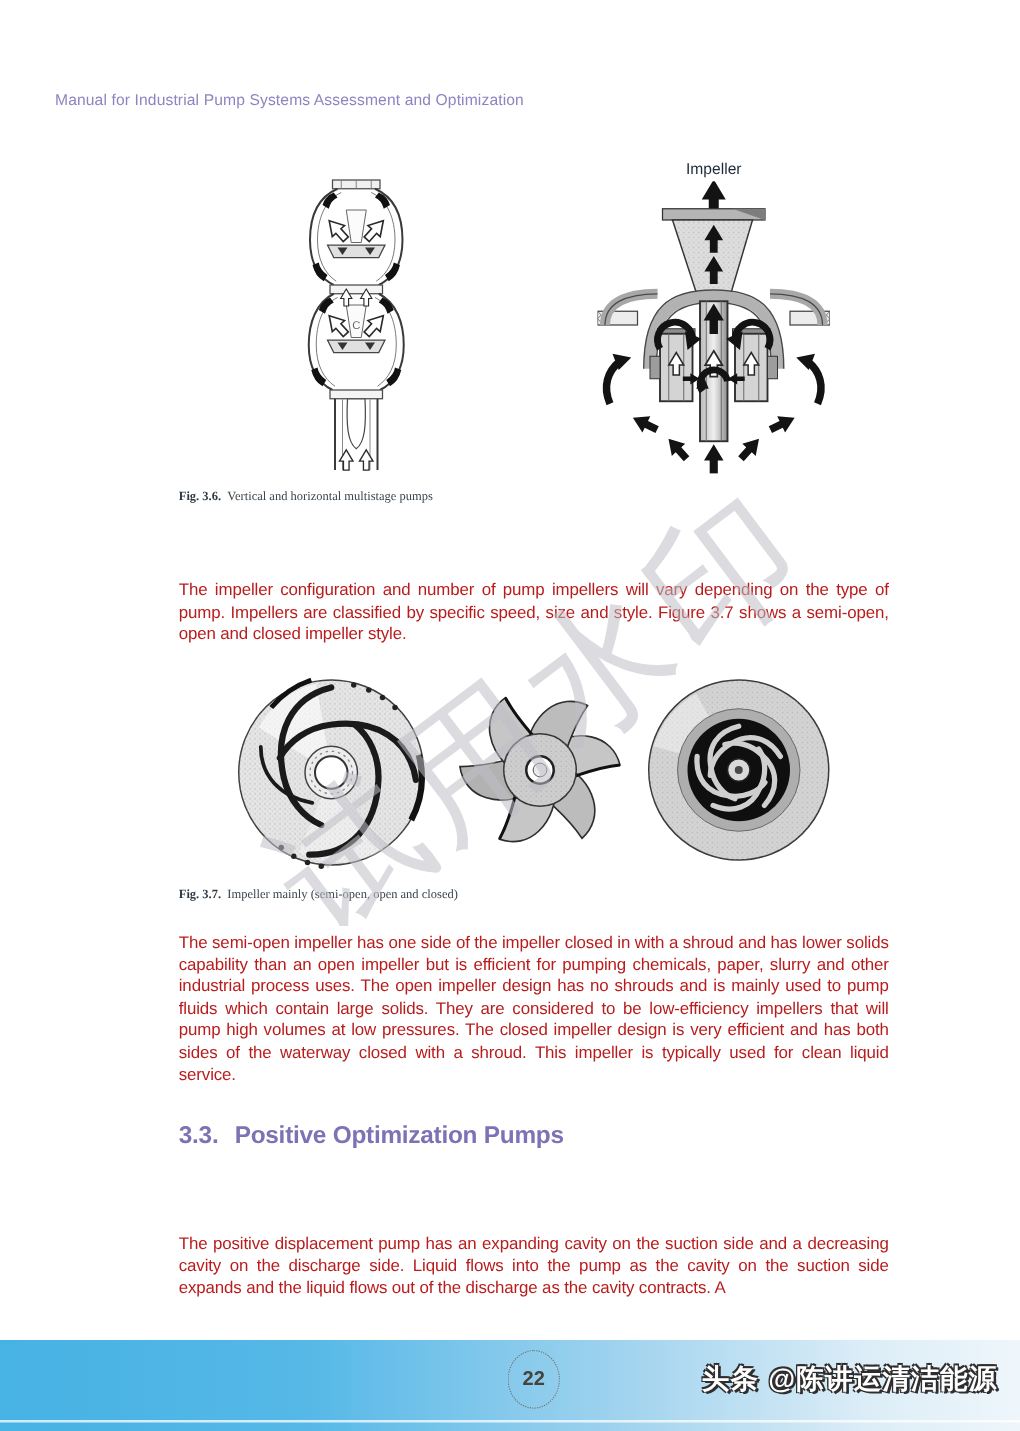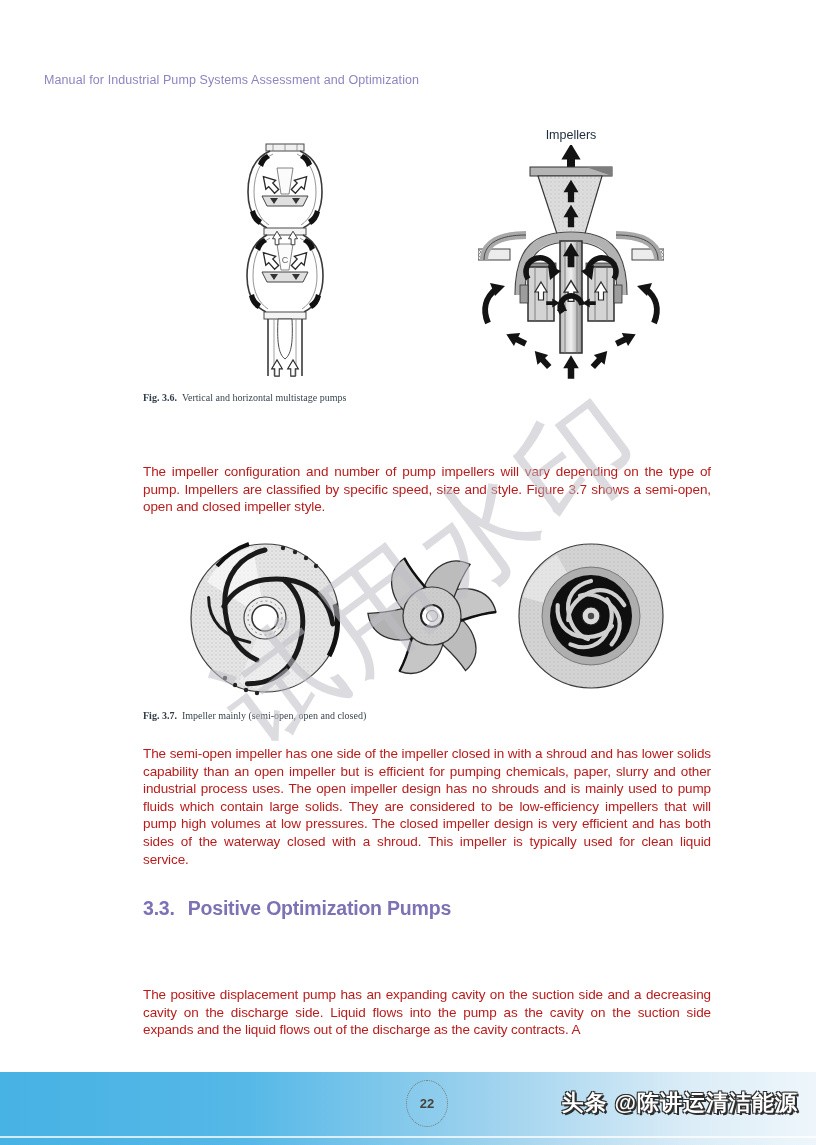--- a/index.html
+++ b/index.html
@@ -91,21 +91,21 @@
   .page-number-badge {
     position: absolute; left: 198px; top: 8px;
     width: 42px; height: 47px;
     border: 1.5px dotted #77736a;
     border-radius: 50%;
     display: flex; align-items: center; justify-content: center;
   }
   
   .badge-anchor { position: absolute; left: 208px; top: 0; width: 400px; height: 73px; }
   .page-number {
-    font-size: 13px; font-weight: bold; color: #45433c;
+    font-size: 16px; font-weight: bold; color: #45433c;
   }
   .wm-social {
     position: absolute; right: 18px; top: 16px;
     font-size: 22px; font-weight: bold;
     color: #ffffff;
     letter-spacing: 1px;
     text-shadow: 2px 2px 0 #2e2e2e, -1px -1px 0 #2e2e2e, 1px -1px 0 #2e2e2e, -1px 1px 0 #2e2e2e, 2px 1px 0 #2e2e2e;
     white-space: nowrap;
   }
   svg { display: block; }
@@ -182,21 +182,21 @@
 
     <use href="#arwO" transform="translate(37,96) scale(0.75)"></use>
     <use href="#arwO" transform="translate(53,96) scale(0.75)"></use>
     <text x="45" y="121" font-size="9" fill="#666" text-anchor="middle">C</text>
 
     <use href="#arwO" transform="translate(37,226) scale(0.9)"></use>
     <use href="#arwO" transform="translate(53,226) scale(0.9)"></use>
   </svg>
 
   <div class="fig36-right-wrap">
-    <div class="discharge-label">Impellers</div>
+    <div class="discharge-label">Impeller</div>
     <svg class="fig36-right-svg" viewBox="0 0 186 234">
       <use href="#arwS" transform="translate(93,13) scale(1.6)"></use>
       <rect x="52" y="22" width="82" height="9" fill="#b5b5b5" stroke="#333" stroke-width="1"></rect>
       <polygon points="108,22 134,22 134,31" fill="#7d7d7d"></polygon>
       <polygon points="60,31 124,31 106,92 80,92" fill="#dedede" stroke="#333" stroke-width="1.2"></polygon>
       <polygon points="60,31 124,31 106,92 80,92" fill="url(#ht)" opacity="0.5"></polygon>
       <use href="#arwS" transform="translate(93,46) scale(1.25)"></use>
       <use href="#arwS" transform="translate(93,71) scale(1.25)"></use>
 
       <rect x="0" y="104" width="32" height="11" fill="#ececec" stroke="#444" stroke-width="1"></rect>

